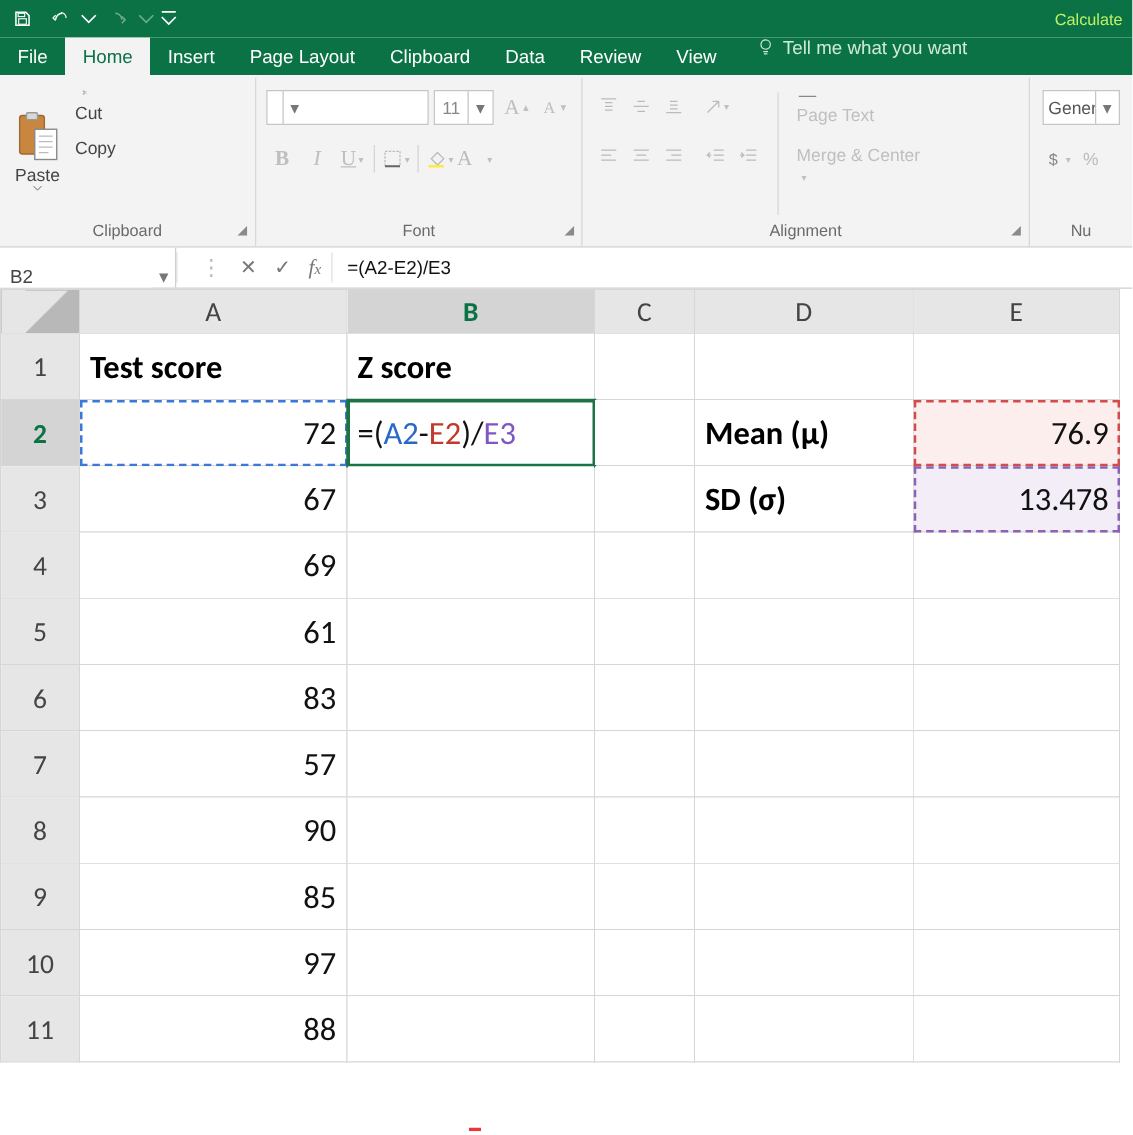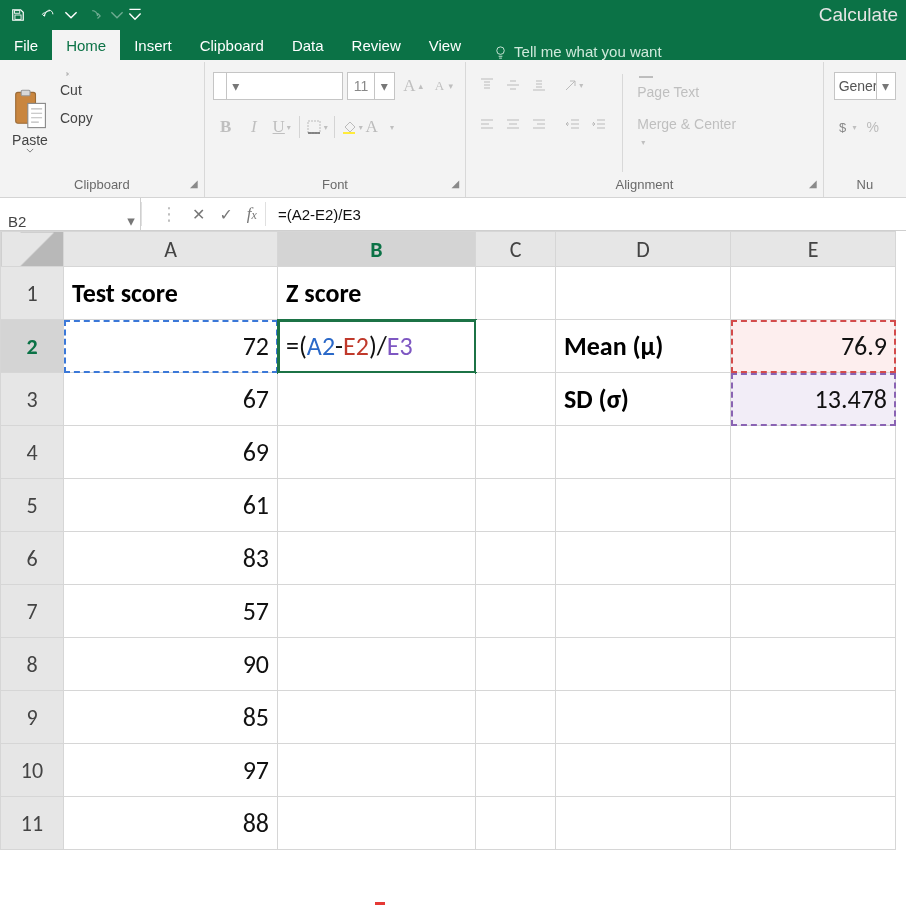--- a/index.html
+++ b/index.html
@@ -24,40 +24,40 @@
 .qat { display: flex; align-items: center; gap: 2px; }
 .qat-btn {
   width: 28px; height: 28px;
   display: flex; align-items: center; justify-content: center;
   font-size: 14px;
   cursor: pointer;
 }
 .qat-btn svg { width: 14px; height: 14px; }
 .title-gap { flex: 1; }
 .title-right {
-  padding-right: 4px; font-size: 19px; color: #e5e5e5;
+  padding-right: 4px; font-size: 13px; color: #bef264;
 }
 .disabled-icon { opacity: 0.4; }
 
 
 .tabs {
   background: #0b7246;
   height: 30px;
   display: flex; align-items: stretch;
   font-size: 15px;
 }
 .tab {
   padding: 0 14px;
   color: #fff;
   display: flex; align-items: center;
   cursor: pointer;
 }
 .tab.active { background: #f3f3f3; color: #0b7246; font-weight: 500; }
 .tellme {
-  display:flex; align-items:flex-end; gap:6px; color:#cfe9db; padding-left: 18px;
+  display:flex; align-items:flex-start; gap:6px; color:#cfe9db; padding-left: 18px;
 }
 .tellme svg { width:15px; height:15px; }
 
 
 .ribbon {
   height: 135px;
   background: #f3f3f3;
   border-bottom: 1px solid #d4d4d4;
   display: flex;
   padding-top: 2px;
@@ -202,20 +202,21 @@
     </div>
   </div>
   <div class="title-gap"></div>
   <div class="title-right">Calculate</div>
 </div>
 
 <div class="tabs">
   <div class="tab">File</div>
   <div class="tab active">Home</div>
   <div class="tab">Insert</div>
+  <div class="tab">Page Layout</div>
   <div class="tab">Clipboard</div>
   <div class="tab">Data</div>
   <div class="tab">Review</div>
   <div class="tab">View</div>
   <div class="tellme">
     <svg viewBox="0 0 16 16">
         <circle cx="8" cy="6" r="4" fill="none" stroke="#cfe9db"></circle>
         <path d="M6 12h4M6.5 14h3" stroke="#cfe9db"></path>
       </svg>
     <span>Tell me what you want</span>

